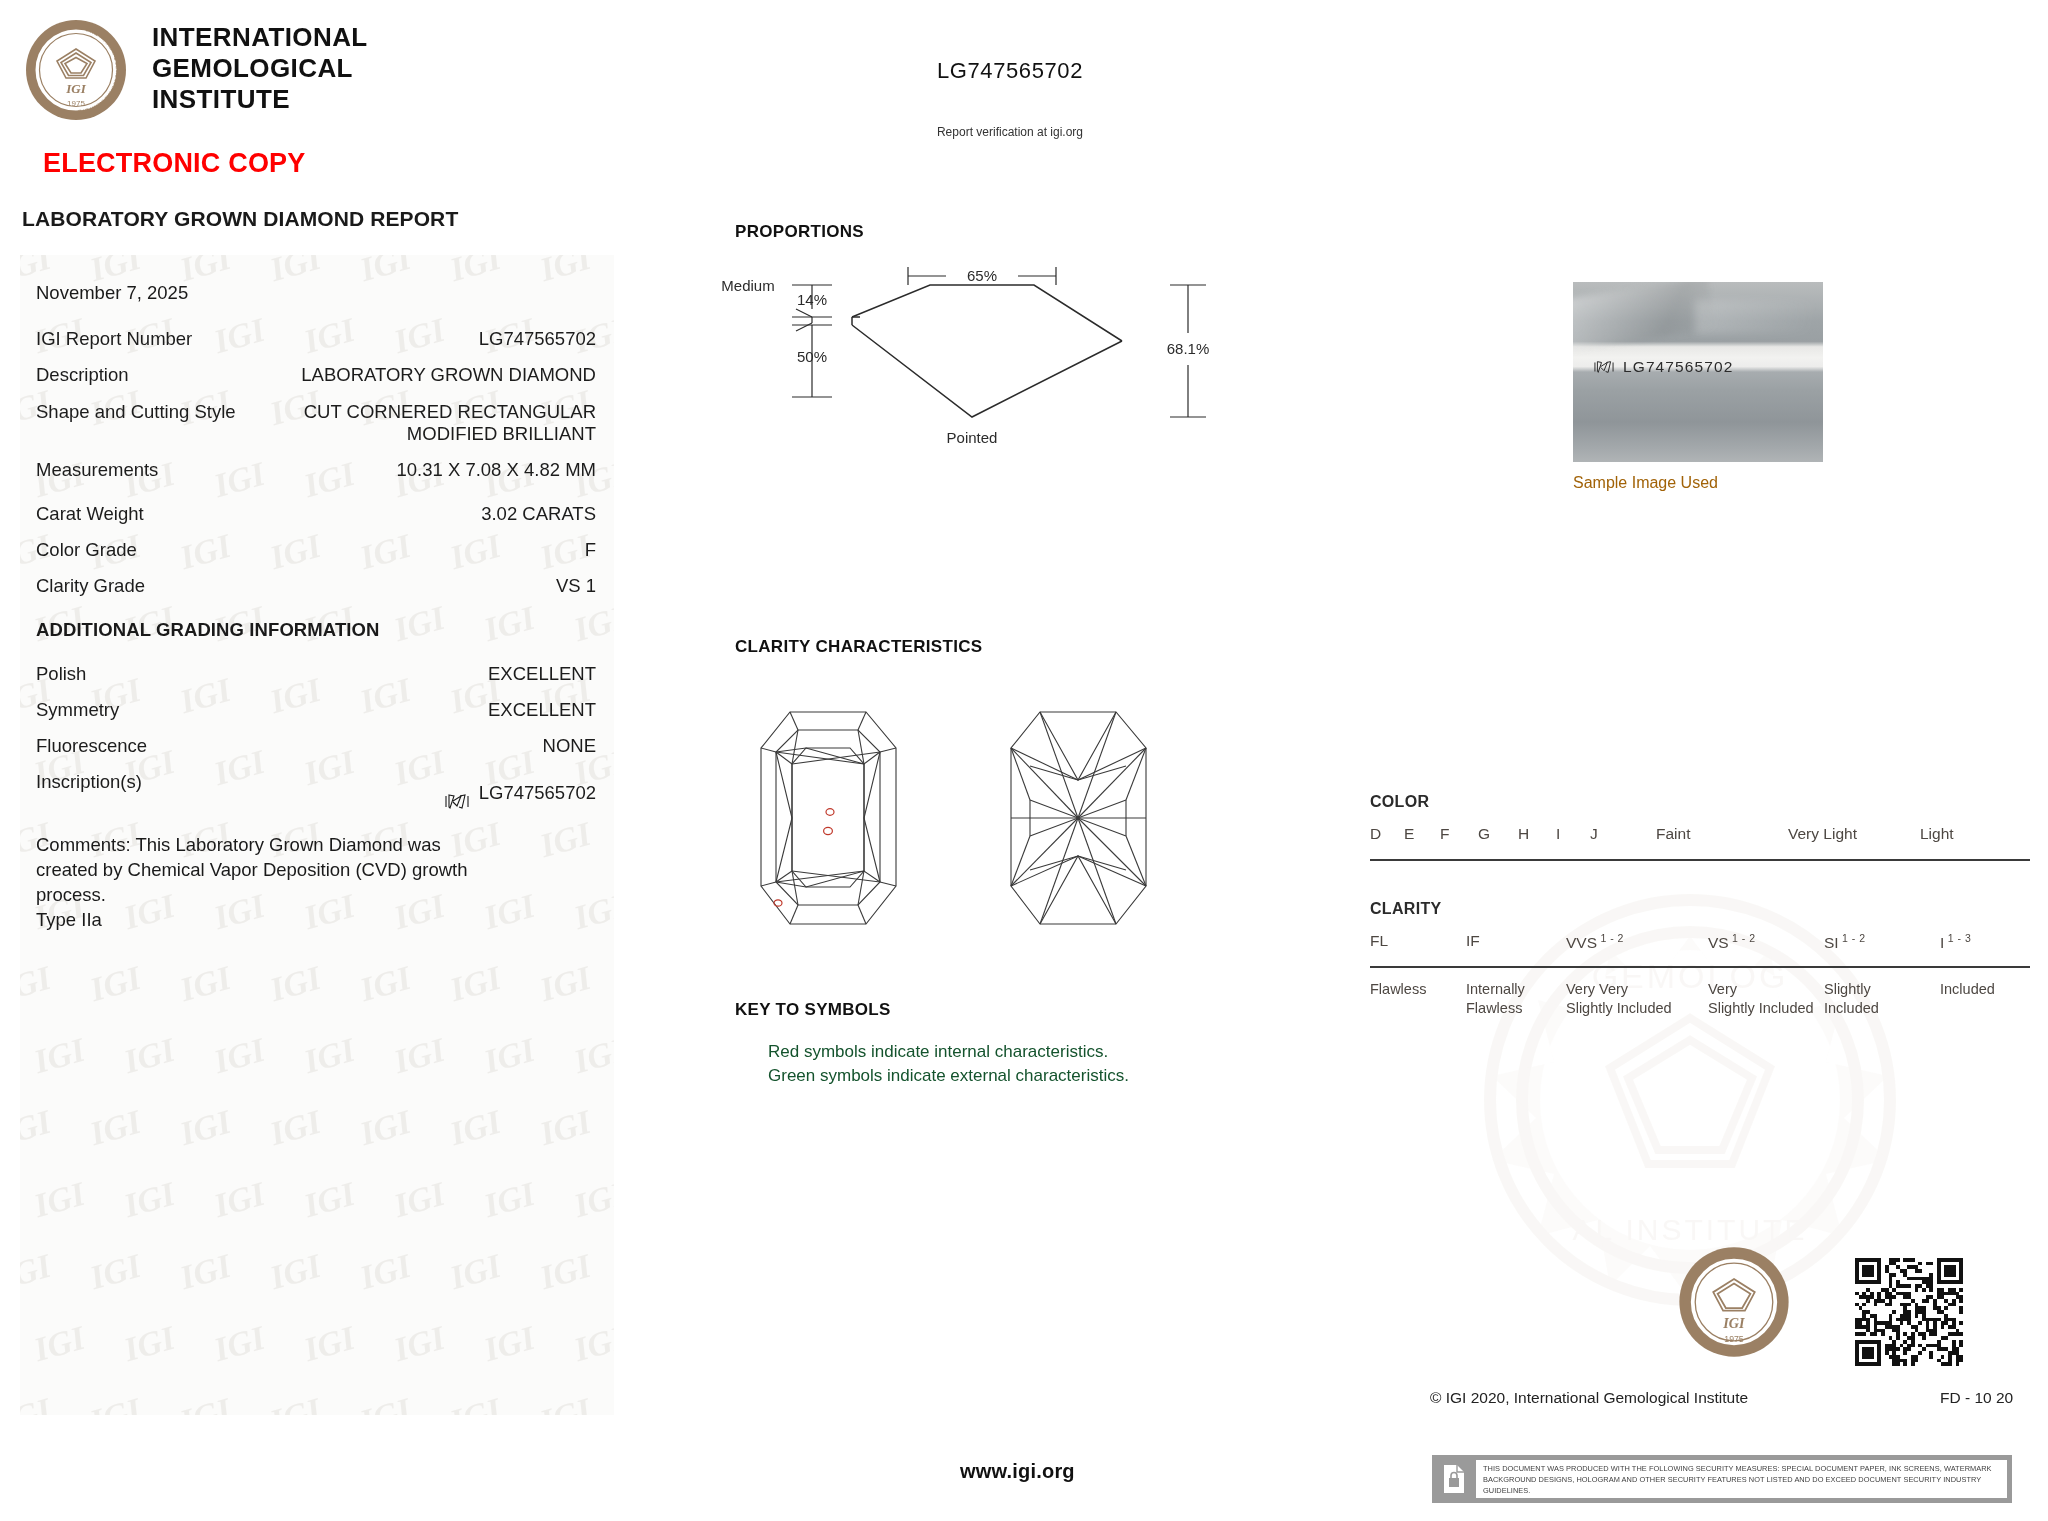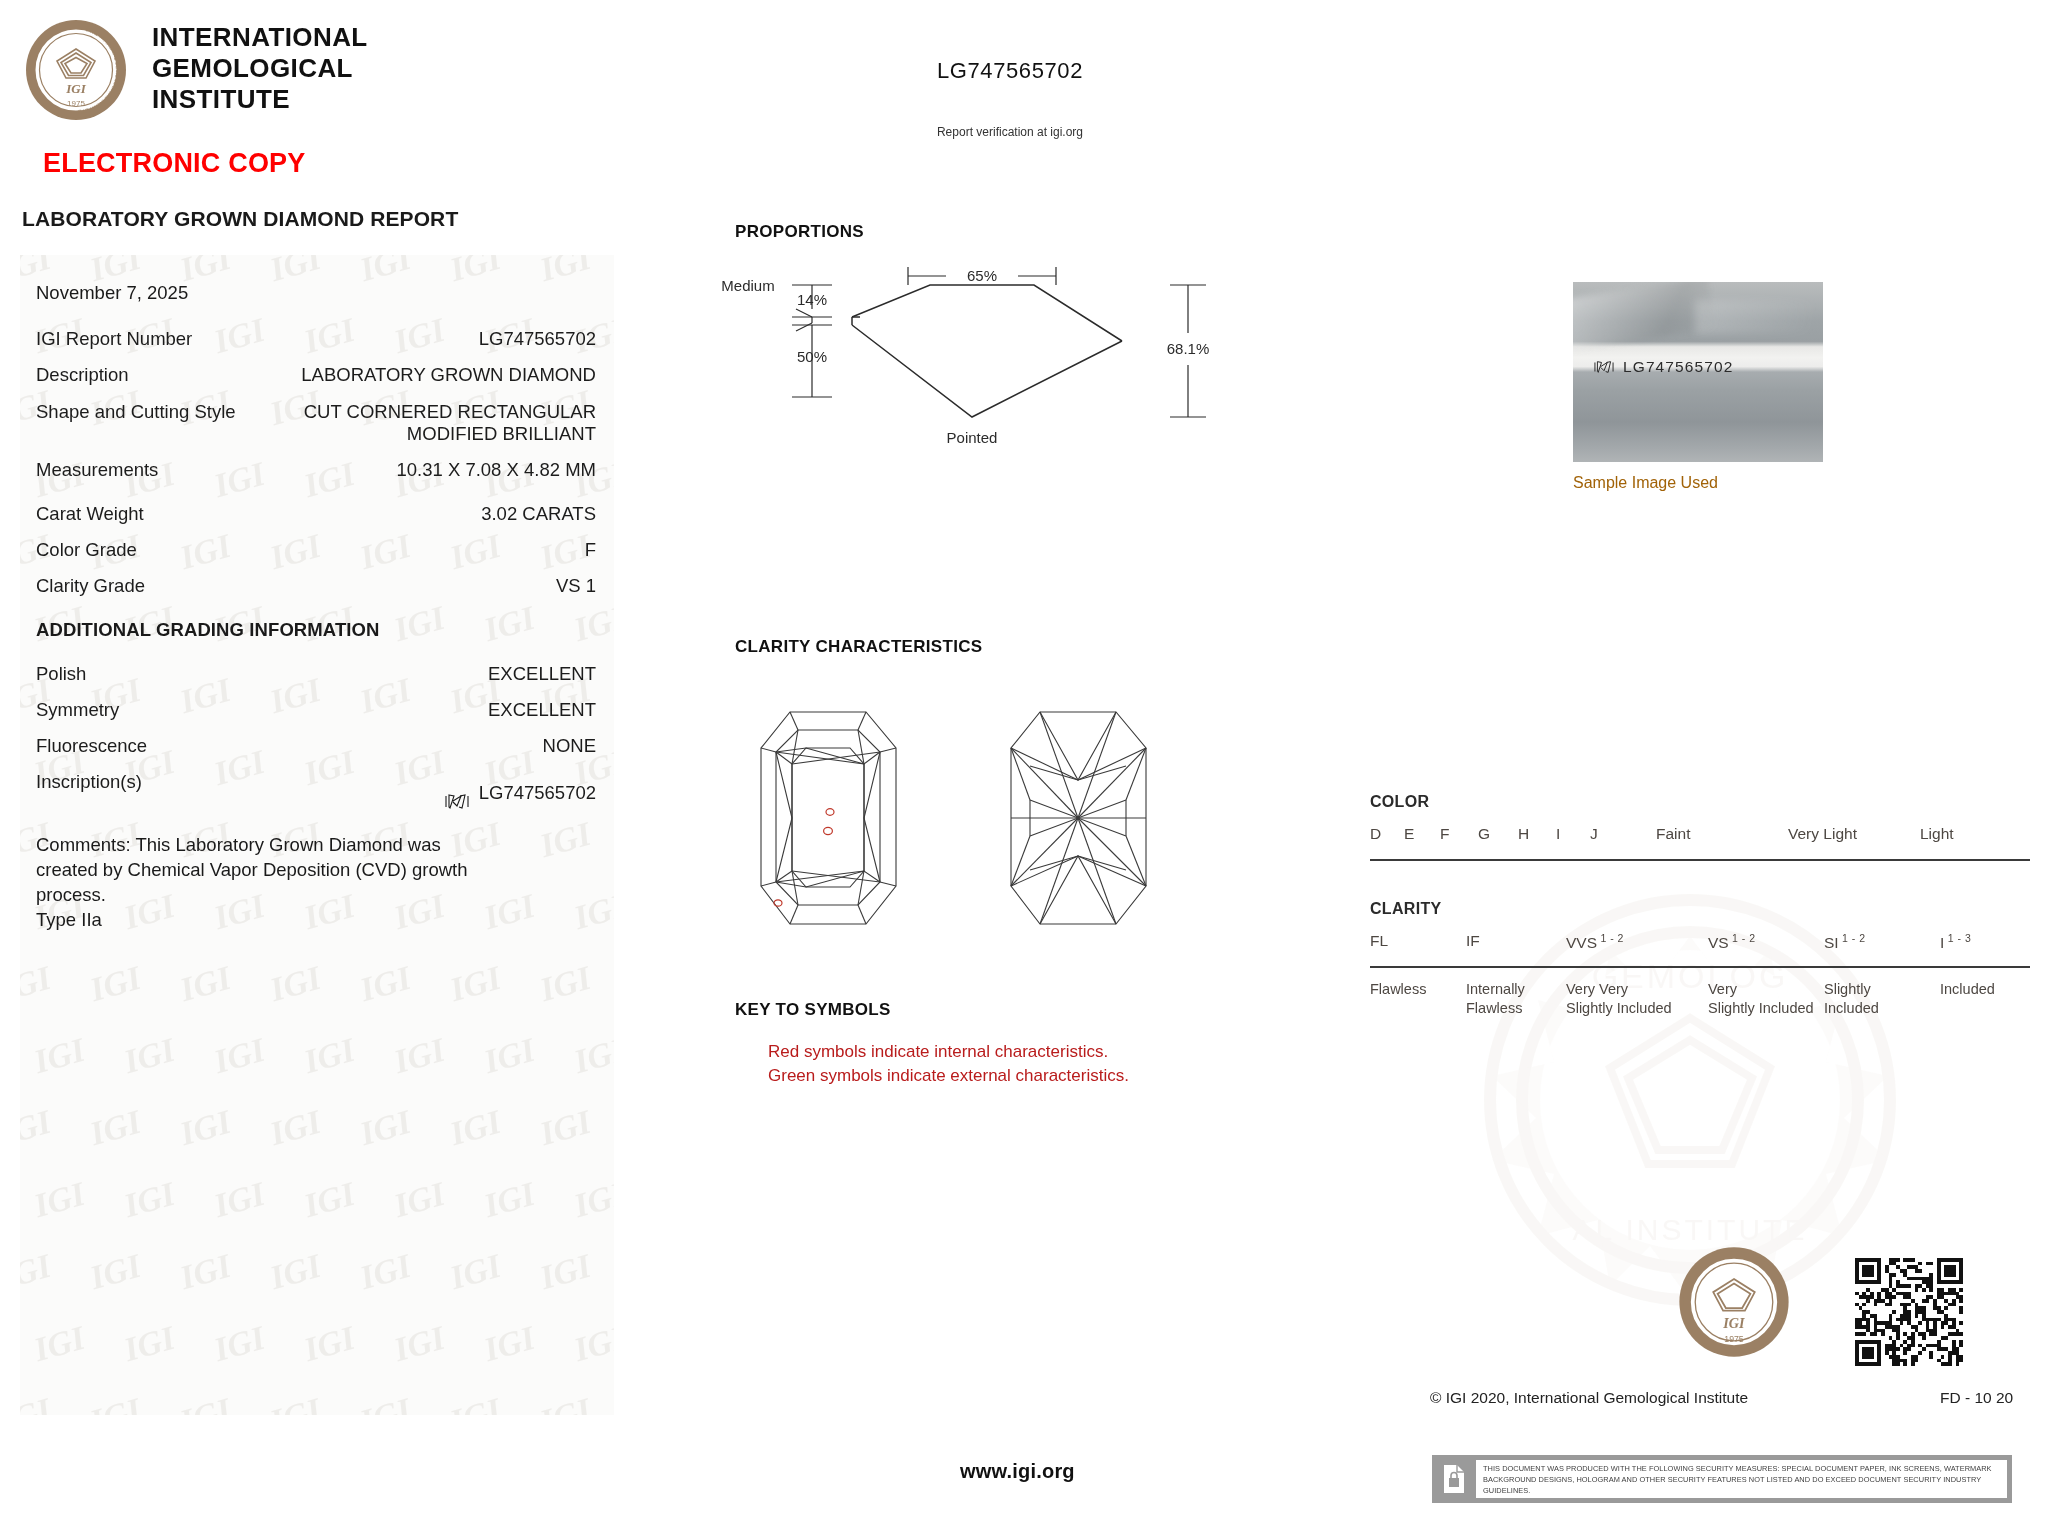--- a/index.html
+++ b/index.html
@@ -135,21 +135,21 @@
   .sample-cap {
     position: absolute; left: 0; top: 192px; width: 250px;
     text-align: left; font-size: 16px; color: #a16207;
   }
 
   
   .plots { position: absolute; left: 760px; top: 690px; }
 
   .key-body {
     position: absolute; left: 768px; top: 1040px;
-    font-size: 17px; line-height: 24px; color: #b91c1c;
+    font-size: 17px; line-height: 24px; color: #14532d;
     white-space: pre-line;
   }
 
   
   .scale-block { position: absolute; left: 1370px; width: 660px; }
   .scale-label {
     font-size: 16px; font-weight: 700; letter-spacing: .3px; color: #2b2b2b;
   }
   .scale-row {
     position: relative; height: 34px; margin-top: 14px;

